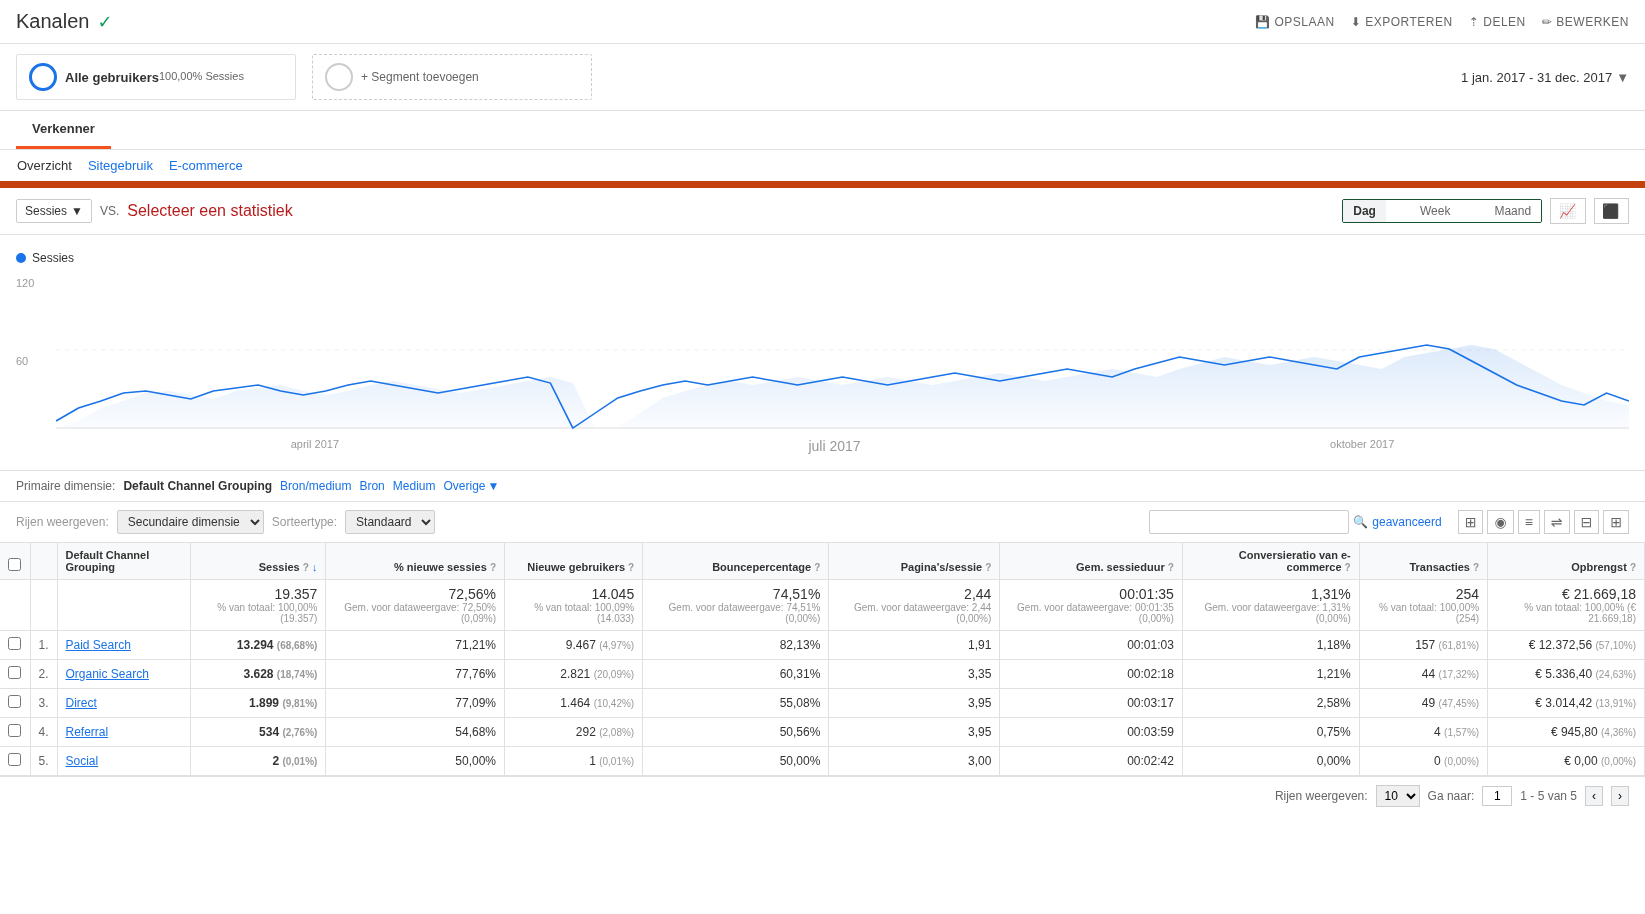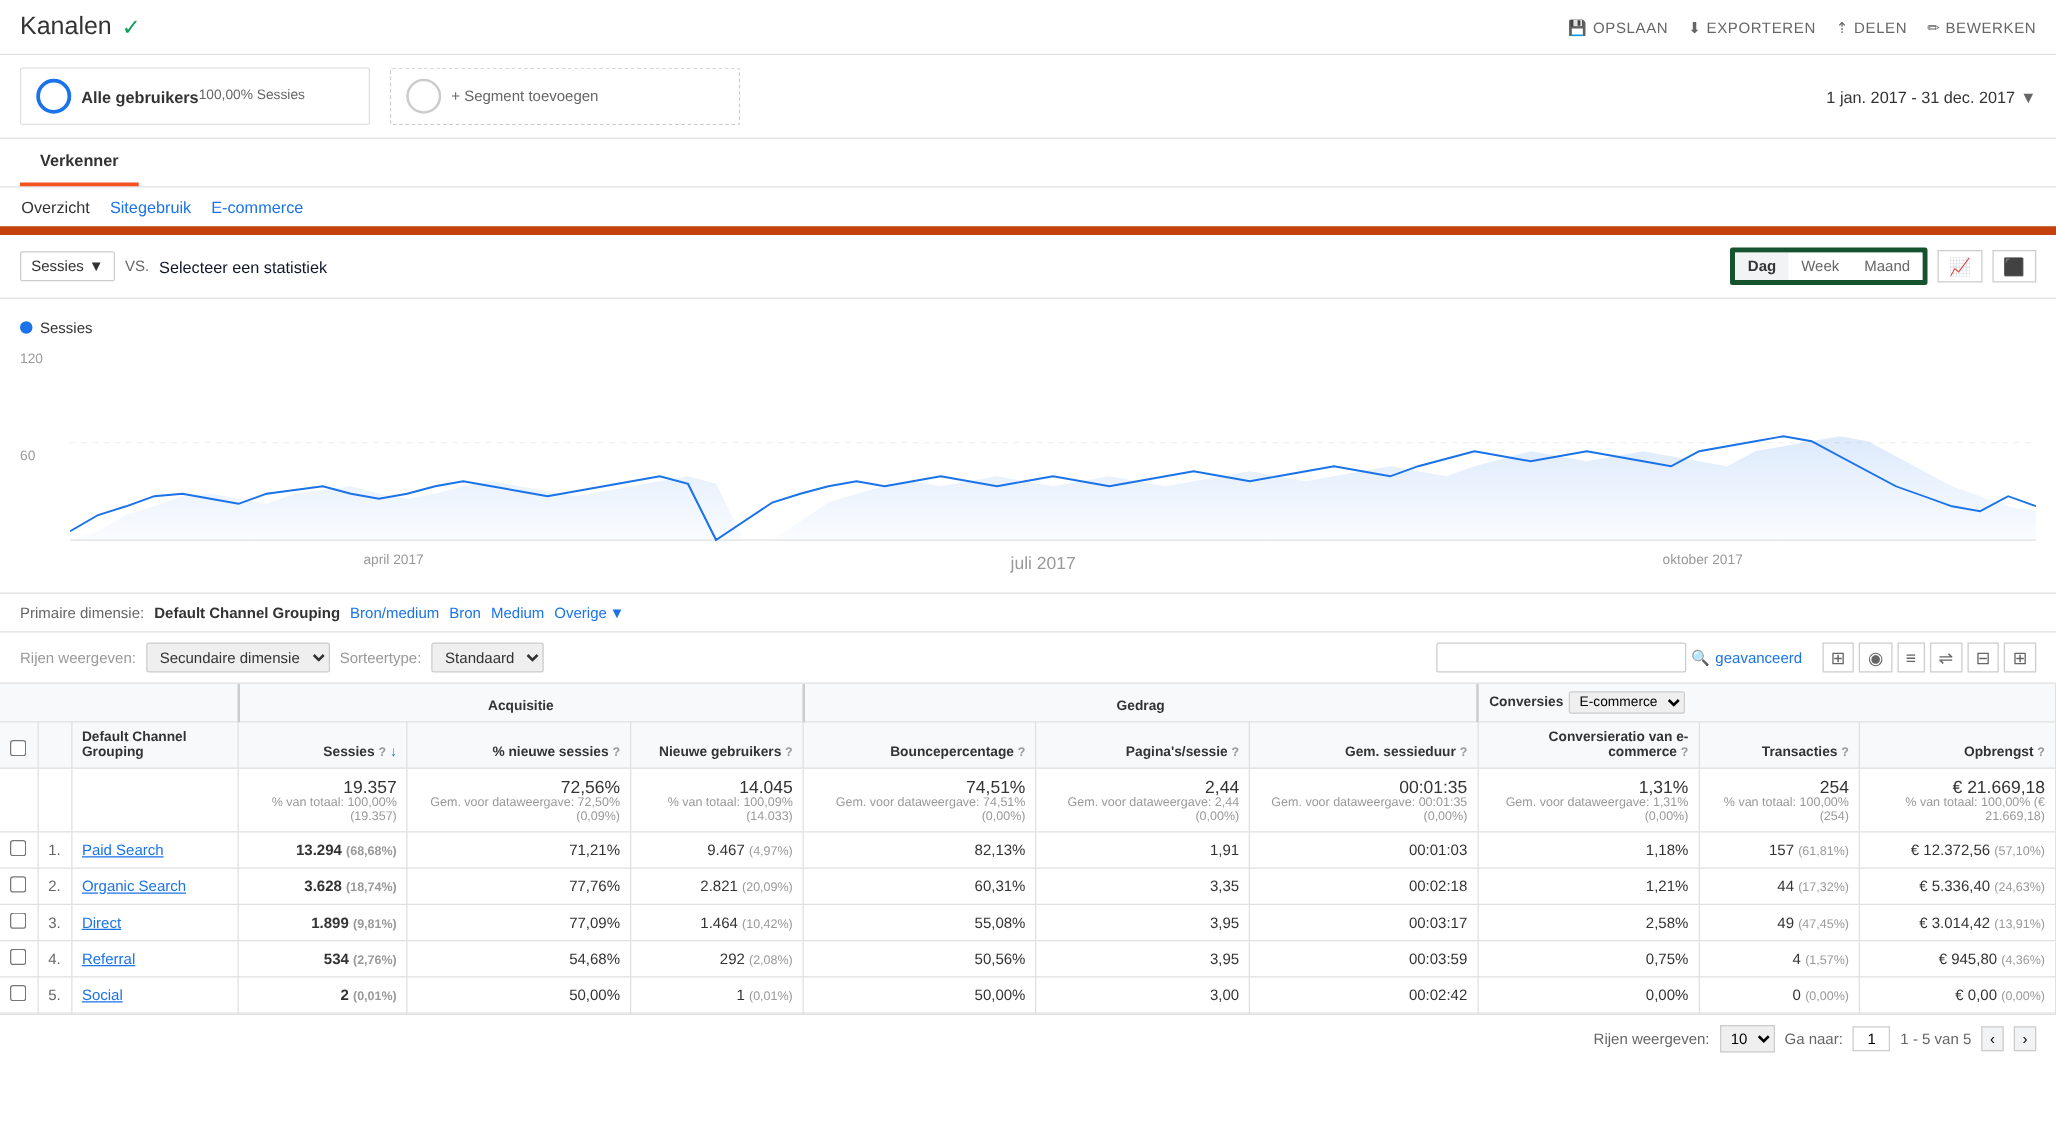--- a/index.html
+++ b/index.html
@@ -27,23 +27,23 @@
     .tab-btn { display: inline-block; padding: 10px 16px; font-size: 13px; color: #666; cursor: pointer; border-bottom: 3px solid transparent; }
     .tab-btn.active { color: #333; border-bottom: 3px solid #f4511e; font-weight: bold; }
     
     .nav-tabs { display: flex; padding: 8px 17px; gap: 16px; border-bottom: 7px solid #c2410c; }
     .nav-tab { font-size: 13px; color: #1a73e8; cursor: pointer; }
     .nav-tab.active { color: #333; }
     
     .chart-controls { display: flex; align-items: center; padding: 10px 16px; border-bottom: 1px solid #e0e0e0; gap: 8px; }
     .metric-selector { display: flex; align-items: center; gap: 4px; border: 1px solid #ccc; border-radius: 2px; padding: 4px 8px; font-size: 12px; cursor: pointer; }
     .vs-label { font-size: 12px; color: #666; }
-    .select-stat { font-size: 13px; color: #0f172a; cursor: pointer; text-align: center; }
+    .select-stat { font-size: 16px; color: #b91c1c; cursor: pointer; text-align: center; }
     .chart-type-btns { margin-left: auto; display: flex; align-items: center; gap: 4px; }
-    .period-btns { display: flex; border: 4px solid #14532d; border-radius: 2px; overflow: hidden; }
+    .period-btns { display: flex; border: 1px solid #14532d; border-radius: 2px; overflow: hidden; gap: 24px; }
     .period-btn { padding: 4px 10px; font-size: 12px; cursor: pointer; background: #fff; border: none; color: #666; }
     .period-btn.active { background: #f1f3f4; color: #333; font-weight: bold; }
     .chart-view-btn { padding: 4px 8px; font-size: 14px; cursor: pointer; background: #fff; border: 1px solid #ccc; color: #666; margin-left: 4px; }
     
     .chart-area { padding: 16px; border-bottom: 1px solid #e0e0e0; position: relative; }
     .chart-legend { display: flex; align-items: center; gap: 6px; margin-bottom: 8px; }
     .legend-dot { width: 10px; height: 10px; border-radius: 50%; background: #1a73e8; }
     .legend-label { font-size: 12px; color: #333; }
     
     .dimension-bar { display: flex; align-items: center; gap: 8px; padding: 8px 16px; border-bottom: 1px solid #e0e0e0; flex-wrap: wrap; }
@@ -234,33 +234,20 @@
     <button class="table-view-btn">≡</button>
     <button class="table-view-btn">⇌</button>
     <button class="table-view-btn">⊟</button>
     <button class="table-view-btn">⊞</button>
   </div>
 </div>
 
 <div class="scrollbar-area">
 <table class="data-table">
   <thead>
-    <tr class="group-header-row">
-      <th colspan="3" style="border-right:2px solid #ccc;"></th>
-      <th colspan="3" class="section-header" style="border-right:2px solid #ccc;">Acquisitie</th>
-      <th colspan="3" class="section-header" style="border-right:2px solid #ccc;">Gedrag</th>
-      <th colspan="4" class="section-header">
-        <div class="conversies-header">
-          <span>Conversies</span>
-          <select class="conversies-select">
-            <option>E-commerce</option>
-          </select>
-        </div>
-      </th>
-    </tr>
     <tr>
       <th class="check-col"><input type="checkbox" style=""></th>
       <th class="num-col"></th>
       <th>Default Channel Grouping</th>
       <th class="col-num" style="cursor:pointer;">Sessies <span class="help-icon">?</span> <span class="sort-arrow">↓</span></th>
       <th class="col-num" style="cursor:pointer;">% nieuwe sessies <span class="help-icon">?</span></th>
       <th class="col-num" style="cursor:pointer;">Nieuwe gebruikers <span class="help-icon">?</span></th>
       <th class="col-num" style="cursor:pointer;">Bouncepercentage <span class="help-icon">?</span></th>
       <th class="col-num" style="cursor:pointer;">Pagina's/sessie <span class="help-icon">?</span></th>
       <th class="col-num" style="cursor:pointer;">Gem. sessieduur <span class="help-icon">?</span></th>

